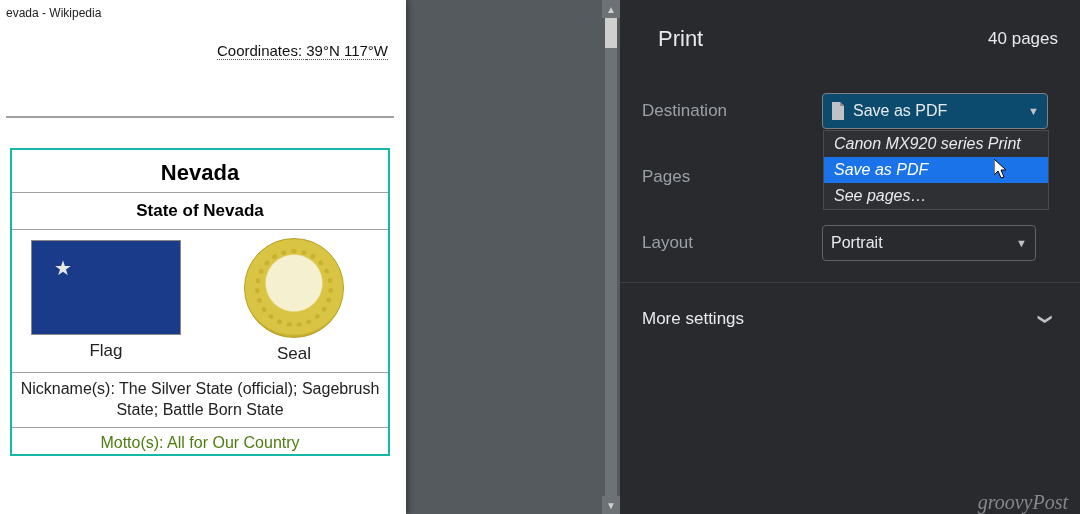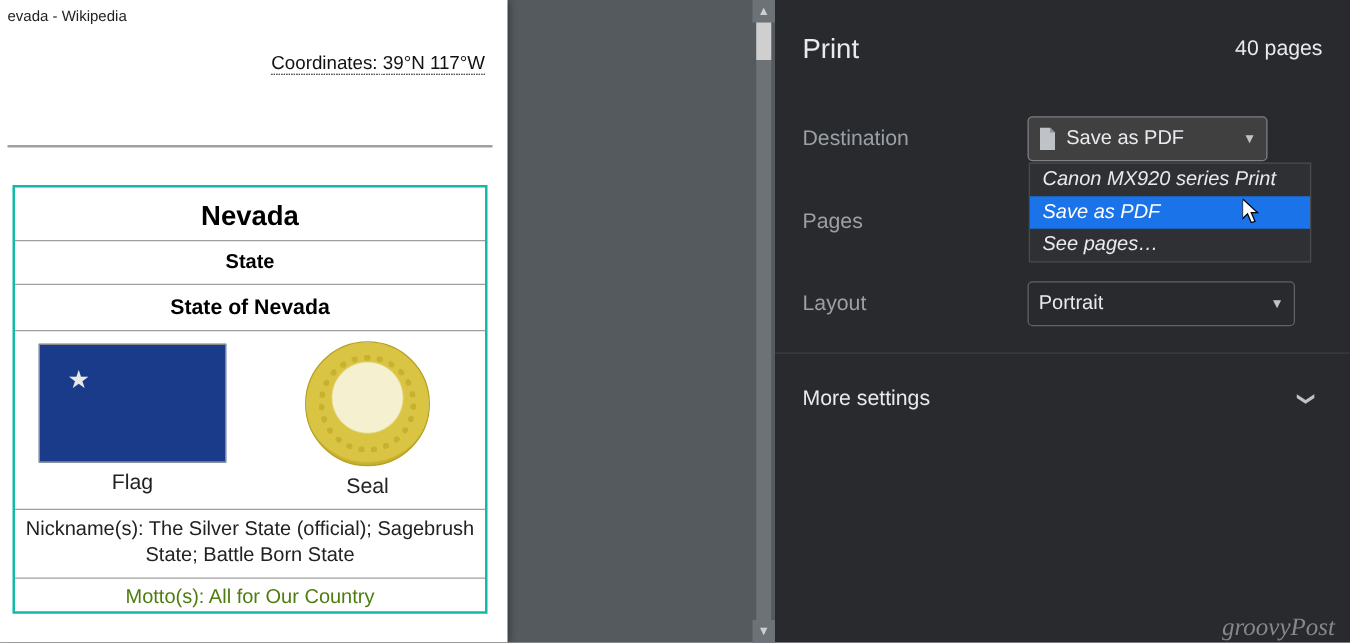--- a/index.html
+++ b/index.html
@@ -130,30 +130,30 @@
     background: #292a2d;
     color: #e8eaed;
     position: relative;
     padding: 0;
   }
   .panel-row {
     display: flex; align-items: center;
     padding: 0 22px;
   }
   .head-row { height: 78px; justify-content: space-between; }
-  .head-row .h-title { font-size: 22px; color: #e8eaed; }
+  .head-row .h-title { font-size: 22px; color: #e8eaed; margin-left: 16px; }
   .head-row .h-pages { font-size: 17px; color: #e8eaed; }
 
   .field-row { height: 66px; }
   .field-row .label { width: 180px; font-size: 17px; color: #9aa0a6; }
   .field-row .control { flex: 1; }
 
   .select {
-    height: 36px; width: 192px;
-    background: #404040;
+    height: 36px; width: 226px;
+    background: #0c4a6e;
     border: 1px solid #5f6266;
     border-radius: 4px;
     display: flex; align-items: center;
     padding: 0 8px 0 8px;
     gap: 8px;
     color: #e8eaed; font-size: 16px;
     position: relative;
   }
   .select.active { border-color:#7e8084; }
   .select .doc-icon { width:14px; height:18px; }
@@ -202,21 +202,20 @@
       <div class="page-header">evada - Wikipedia</div>
       <span class="coords">
         <span class="coords-label">Coordinates:</span>
         <span> </span>
         <span class="coords-val">39°N 117°W</span>
       </span>
       <div style="clear:both"></div>
       <hr class="hr">
       <div class="infobox">
         <div class="title">Nevada</div>
-        <div class="subtitle">State</div>
         <div class="subtitle2">State of Nevada</div>
         <div class="flag-seal-row">
           <div class="flag-cell">
             <div class="flag-img">
               <div class="canton">
                   <span class="star">★</span>
                 </div>
             </div>
             <div class="fs-label">Flag</div>
           </div>

